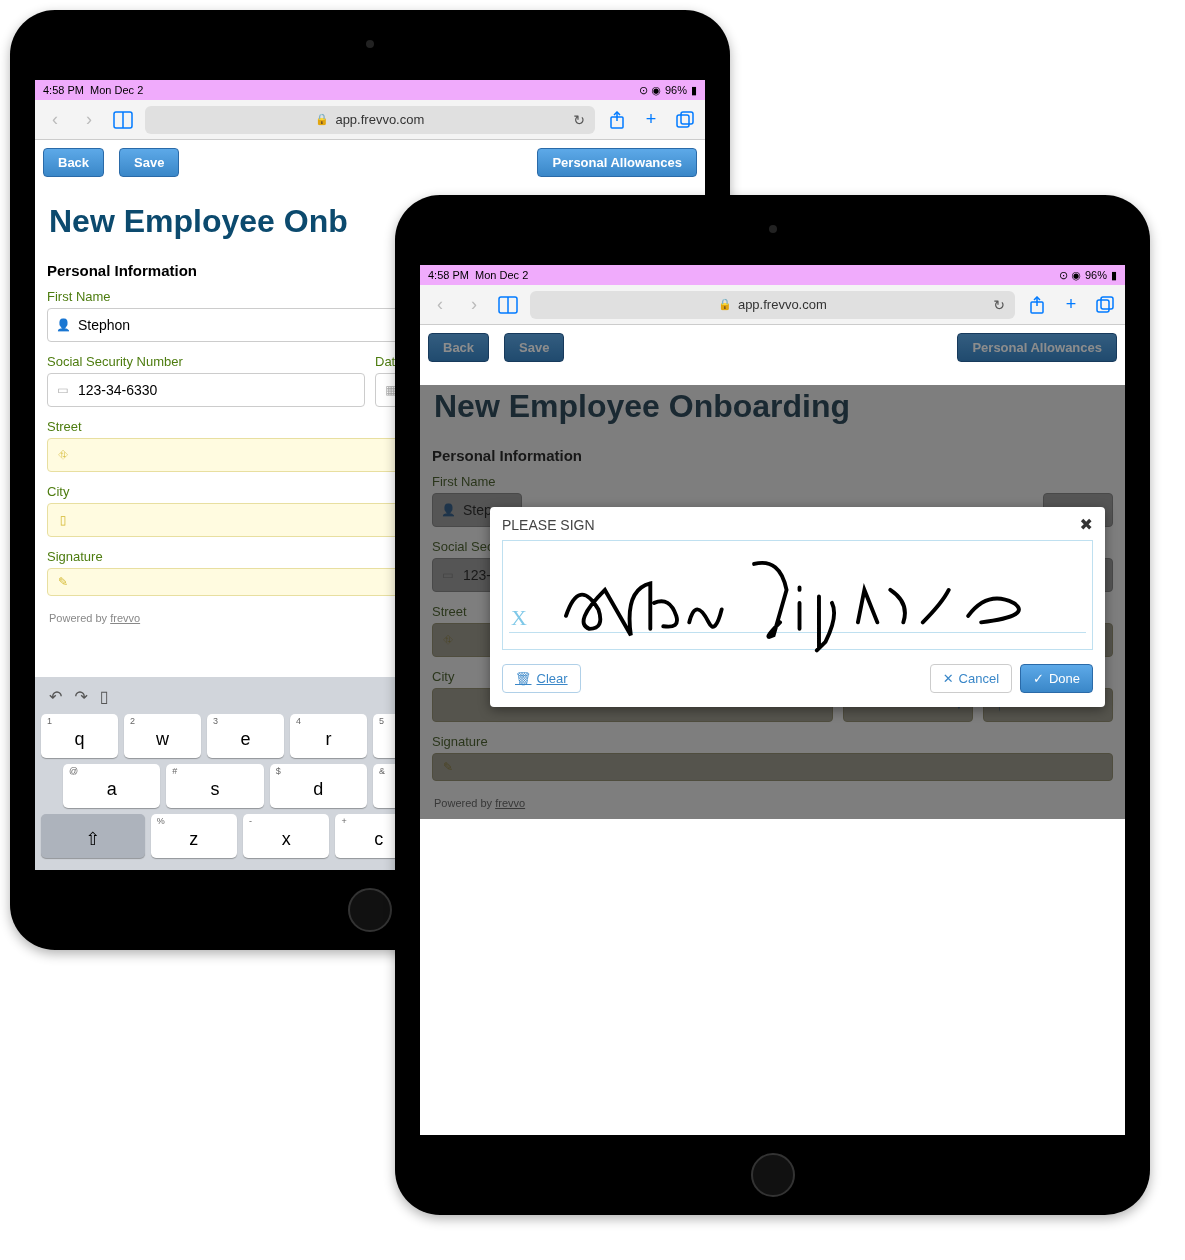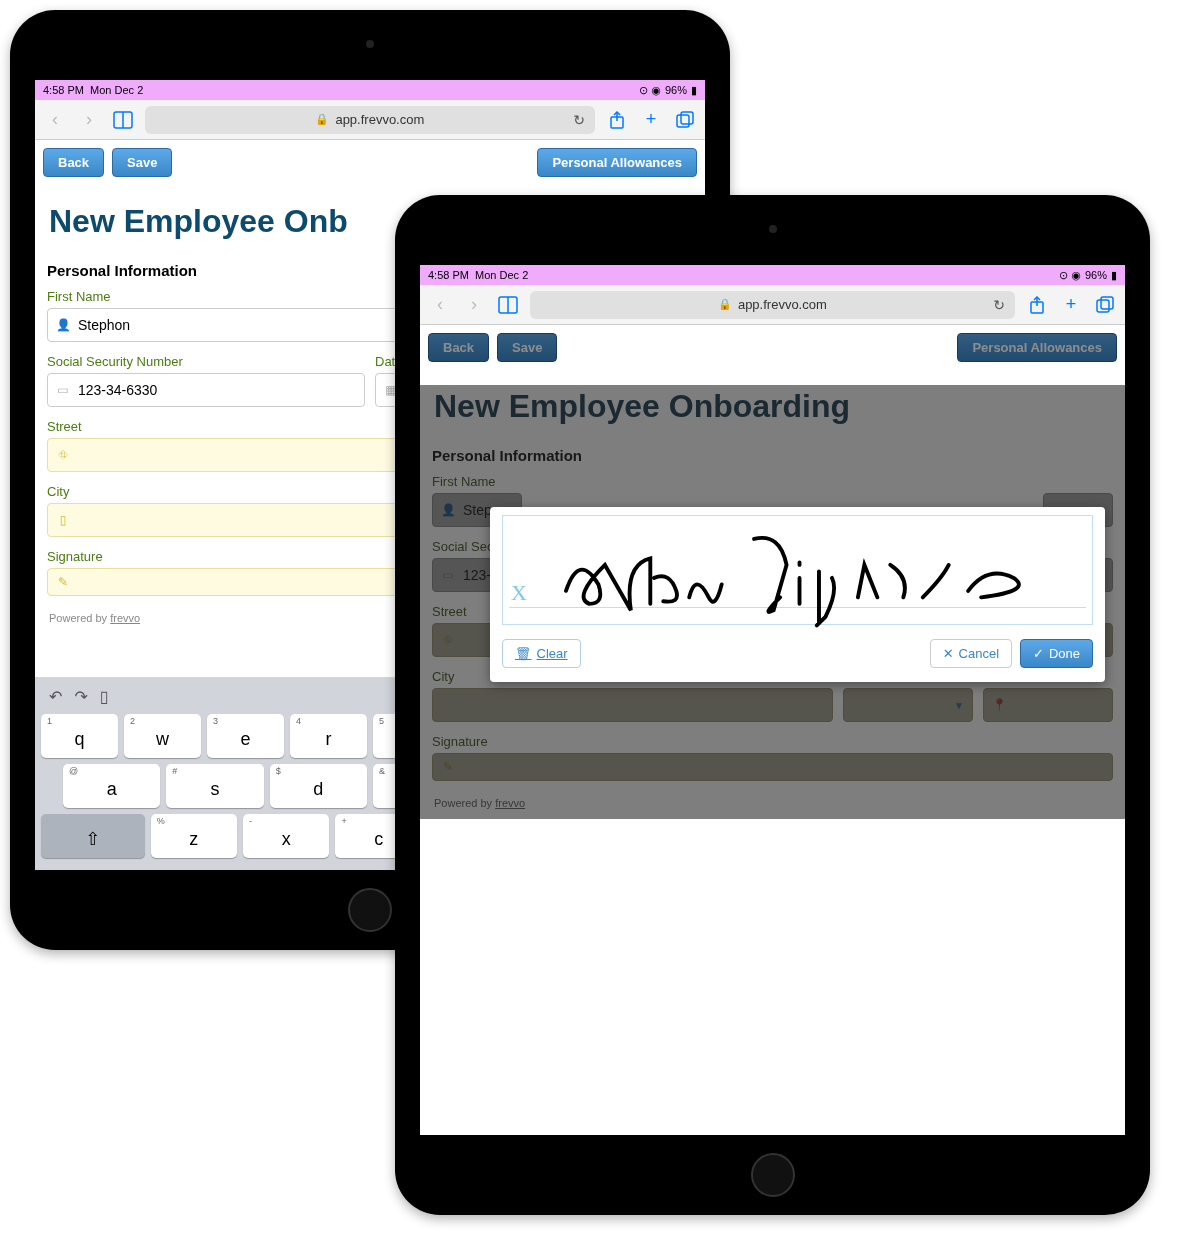--- a/index.html
+++ b/index.html
@@ -50,21 +50,21 @@
   .url-bar {
     flex: 1; background: #e0e0e0; border-radius: 6px; height: 28px;
     display: flex; align-items: center; justify-content: center; gap: 6px;
     font-size: 13px; color: #333; position: relative;
   }
   .url-bar .lock { font-size: 11px; }
   .url-bar .reload { position: absolute; right: 10px; color: #555; font-size: 14px; }
   
   
   .content { padding: 0; overflow: hidden; }
-  .btn-bar { padding: 8px; display: flex; gap: 8px; }
+  .btn-bar { padding: 8px; display: flex; gap: 15px; }
   .btn {
     background: linear-gradient(#5da9e8, #3a87c8);
     color: #fff; border: 1px solid #2a6aa8; border-radius: 4px;
     padding: 6px 14px; font-size: 13px; font-weight: 600; cursor: pointer;
   }
   .btn-right { margin-left: auto; }
   
   .page-title { color: #0c4a6e; font-size: 32px; font-weight: bold; padding: 18px 14px 22px; }
   .section-hdr { font-weight: 700; font-size: 15px; padding: 0 12px 10px; }
   .form-row { display: flex; gap: 10px; padding: 0 12px 12px; }
@@ -408,20 +408,24 @@
           <div class="field-input yellow sig-field">
               <span class="field-icon" style="color:#d4b830">✎</span>
             </div>
         </div>
       </div>
       <div class="powered"><span>Powered by </span><a>frevvo</a></div>
 
       <div class="dim-overlay"></div>
 
       <div class="modal">
+        <div class="modal-title">
+          <span>PLEASE SIGN</span>
+          <span class="modal-close">✖</span>
+        </div>
         <div class="sig-area">
           <span class="sig-x">X</span>
           <div class="sig-line"></div>
           <svg class="sig-stroke" viewBox="0 0 400 80" preserveAspectRatio="none">
             <path d="M 10 50 Q 20 20 35 45 Q 40 60 28 60 Q 15 55 40 30 L 60 65 Q 55 30 75 25 L 75 60 M 78 40 Q 90 35 95 50 Q 98 60 85 58 M 105 55 Q 110 35 120 55 Q 125 65 130 45 M 155 10 Q 175 5 180 30 L 170 65 Q 160 70 175 55 M 190 60 L 190 40 M 190 30 L 190 28 M 205 35 L 205 75 Q 200 80 210 70 Q 220 50 215 40 M 235 55 L 240 30 L 250 55 M 260 30 Q 275 40 270 55 M 285 55 Q 300 40 305 30 M 320 50 Q 335 30 355 40 Q 370 50 330 55" fill="none" stroke="#000" stroke-width="3" stroke-linecap="round"></path>
           </svg>
         </div>
         <div class="modal-actions">
           <div class="m-btn clear">
               <span>🗑</span>

